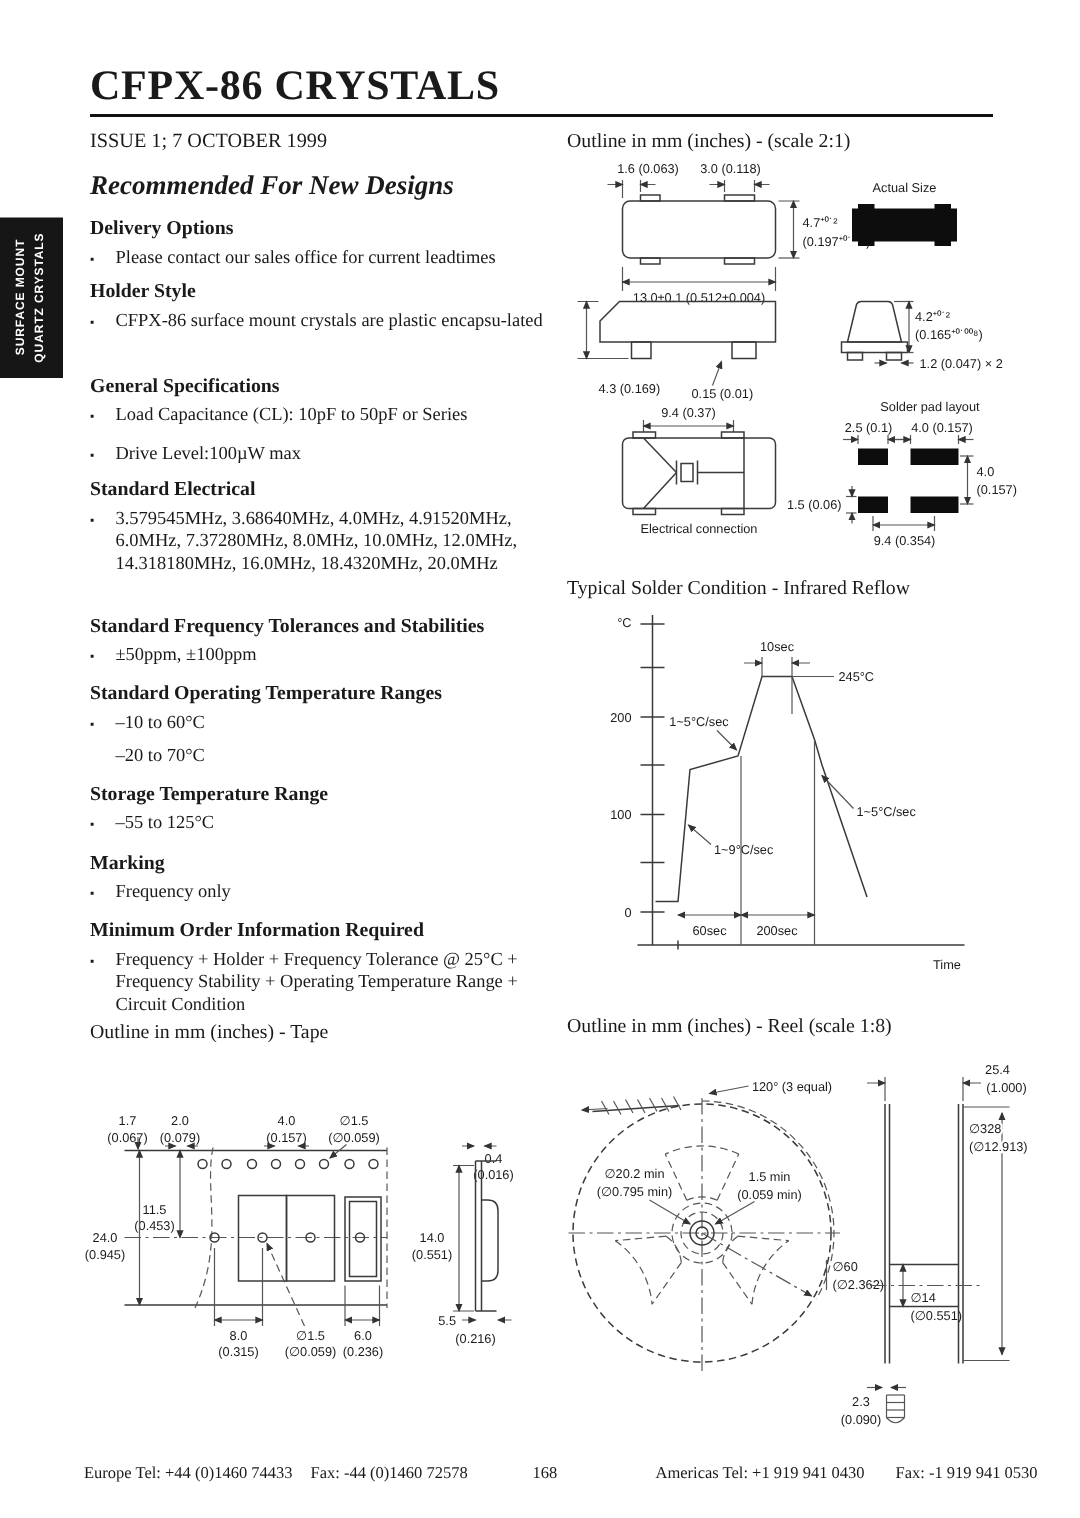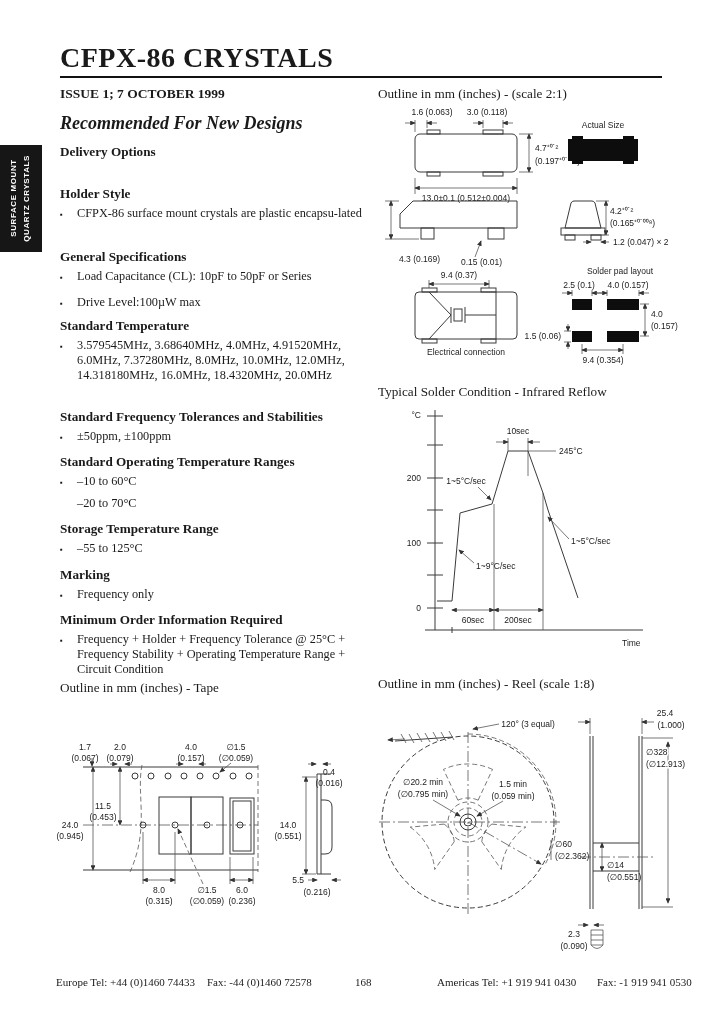--- a/index.html
+++ b/index.html
@@ -9,21 +9,21 @@
   }
   .title{position:absolute;left:60px;top:42px;font-size:28px;font-weight:bold;letter-spacing:.5px;text-align:right;}
   .title-rule{position:absolute;left:60px;top:76px;width:602px;height:2px;background:#111;}
   .sidebar-tab{position:absolute;left:0;top:145px;width:42px;height:107px;background:#161616;
     display:flex;align-items:center;justify-content:center;}
   .tab-text{writing-mode:vertical-rl;transform:rotate(180deg);color:#fff;
     font-family:"Liberation Sans",sans-serif;font-size:8px;font-weight:bold;
     letter-spacing:.6px;line-height:1.6;text-align:center;}
   .tab-text span{display:block;}
   .sec{position:absolute;left:60px;width:302px;}
-  .issue{font-size:13.5px;font-weight:bold;}
+  .issue{font-size:13.5px;font-weight:normal;}
   .rec{font-size:18px;font-weight:bold;font-style:italic;}
   .sec h3{margin:0 0 4px 0;font-size:13.2px;font-weight:bold;}
   .bullet{display:flex;font-size:12.3px;line-height:15px;margin:0 0 9px 0;}
   .bullet::before{content:"▪";flex:none;width:17px;font-size:8px;line-height:15px;padding-top:1px;}
   .sub-line{margin:6px 0 0 17px;font-size:12.3px;line-height:15px;}
   .rhead{position:absolute;font-size:13.2px;font-weight:normal;}
   svg{position:absolute;}
   svg .ln{stroke:#3a3a3a;stroke-width:1;fill:none;}
   svg .thin{stroke:#555;stroke-width:.8;fill:none;}
   svg .dash{stroke-dasharray:5 3;}
@@ -45,41 +45,44 @@
     <span>SURFACE MOUNT</span>
     <span>QUARTZ CRYSTALS</span>
   </div>
 </div>
 
 <div class="sec issue" style="top:86px">ISSUE 1; 7 OCTOBER 1999</div>
 <div class="sec rec" style="top:113px">Recommended For New Designs</div>
 
 <div class="sec" style="top:144px">
   <h3>Delivery Options</h3>
+  <div class="bullet">
+      <span>Please contact our sales office for current leadtimes</span>
+    </div>
 </div>
 
 <div class="sec" style="top:186px">
   <h3>Holder Style</h3>
   <div class="bullet">
       <span>CFPX-86 surface mount crystals are plastic encapsu-lated</span>
     </div>
 </div>
 
 <div class="sec" style="top:249px">
   <h3>General Specifications</h3>
   <div class="bullet" style="margin-bottom:10px">
       <span>Load Capacitance (CL): 10pF to 50pF or Series</span>
     </div>
   <div class="bullet">
       <span>Drive Level:100µW max</span>
     </div>
 </div>
 
 <div class="sec" style="top:318px">
-  <h3>Standard Temperature</h3>
+  <h3>Standard Electrical</h3>
   <div class="bullet">
       <span>3.579545MHz, 3.68640MHz, 4.0MHz, 4.91520MHz, 6.0MHz, 7.37280MHz, 8.0MHz, 10.0MHz, 12.0MHz, 14.318180MHz, 16.0MHz, 18.4320MHz, 20.0MHz</span>
     </div>
 </div>
 
 <div class="sec" style="top:409px">
   <h3>Standard Frequency Tolerances and Stabilities</h3>
   <div class="bullet">
       <span>±50ppm, ±100ppm</span>
     </div>

